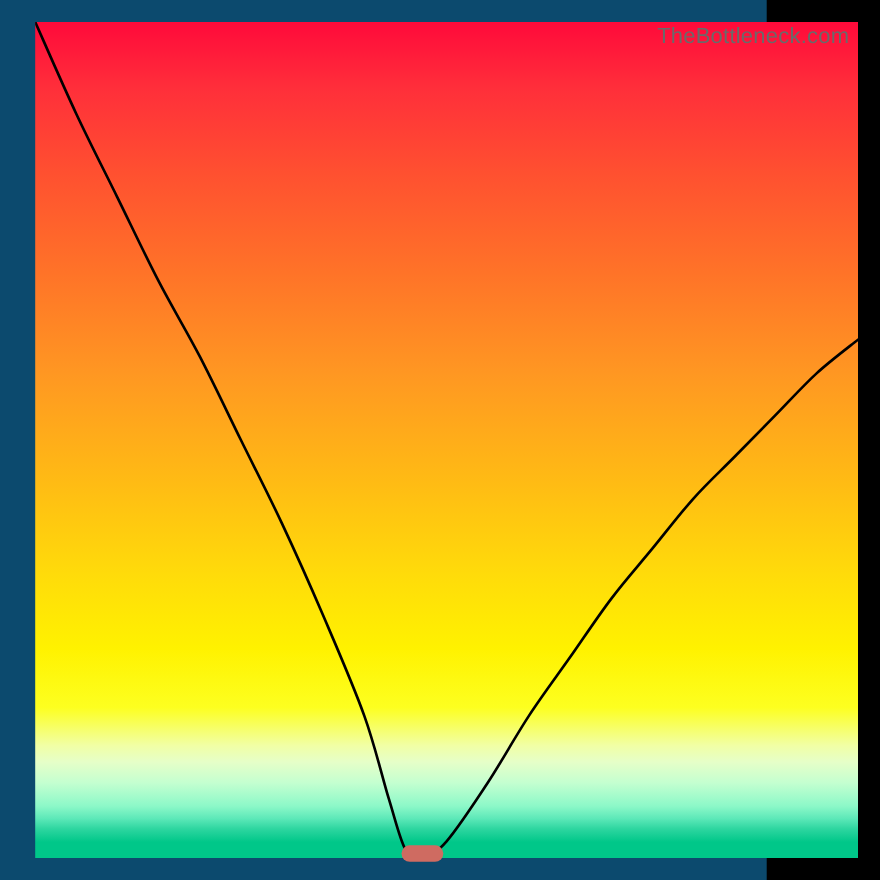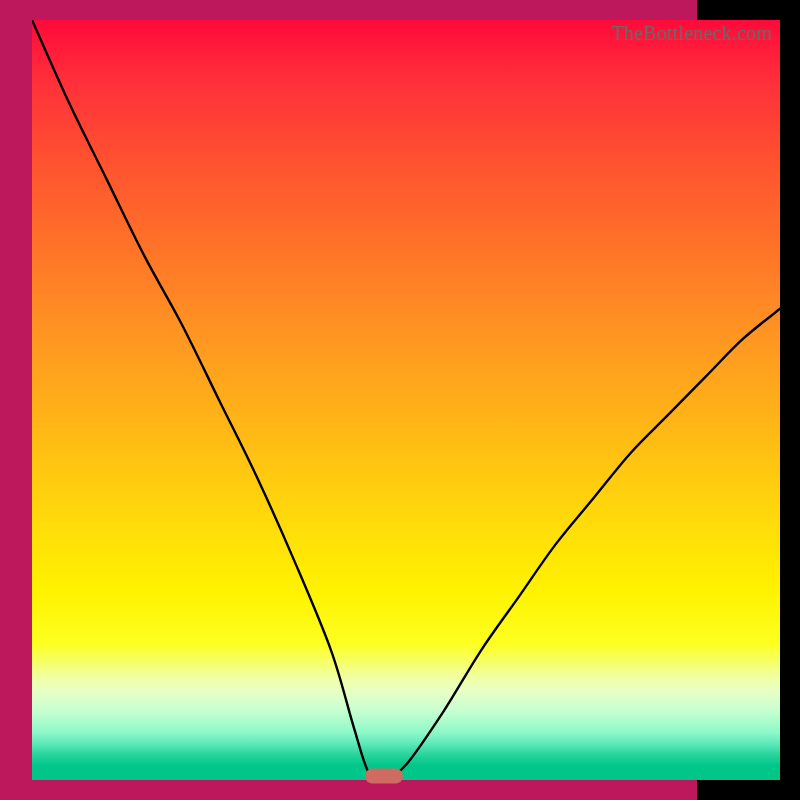--- a/index.html
+++ b/index.html
@@ -8,22 +8,21 @@
     width: 800px;
     height: 800px;
     overflow: hidden;
     background: #000;
     font-family: Arial, Helvetica, sans-serif;
   }
   .frame {
     position: relative;
     width: 697px;
     height: 800px;
-    background: #be185d;
-    font-family: Liberation Serif, serif;
+    background: #0c4a6e;
   }
   .plot {
     position: absolute;
     left: 32px;
     top: 20px;
     width: 748px;
     height: 760px;
     background: linear-gradient(to bottom,
       #ff0a3a 0%,
       #ff2f3a 8%,

